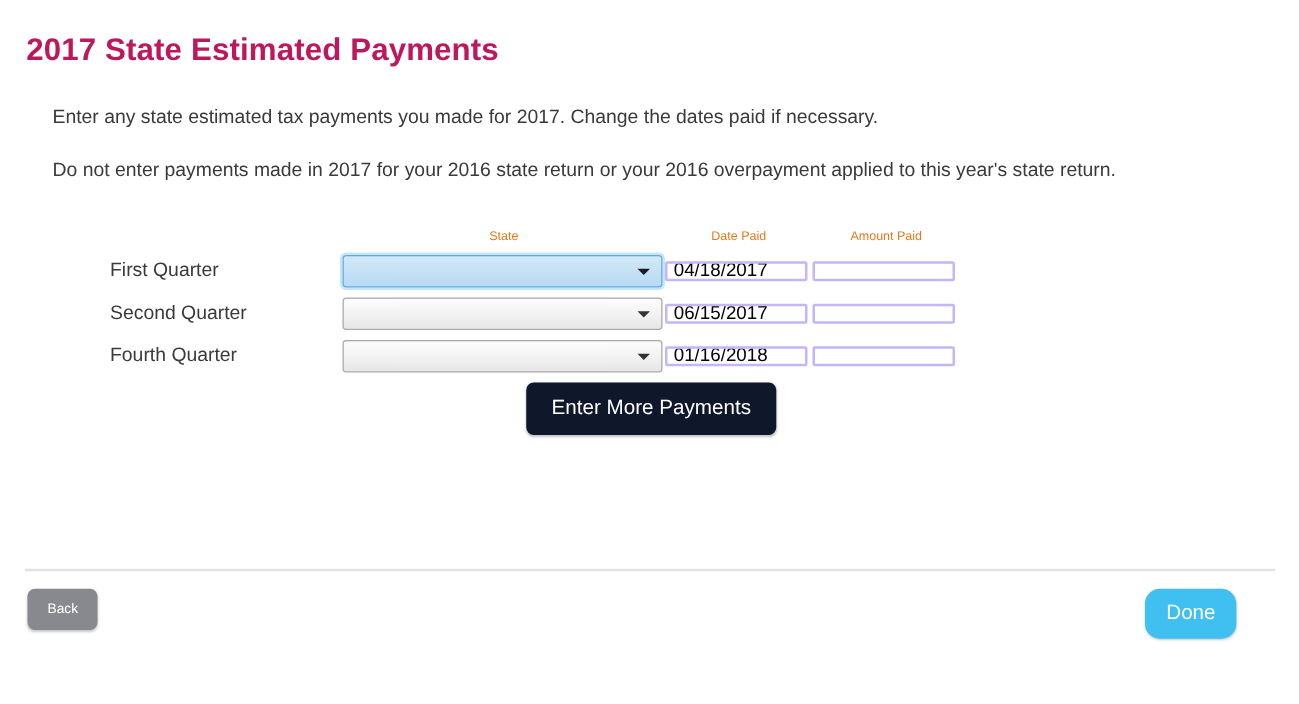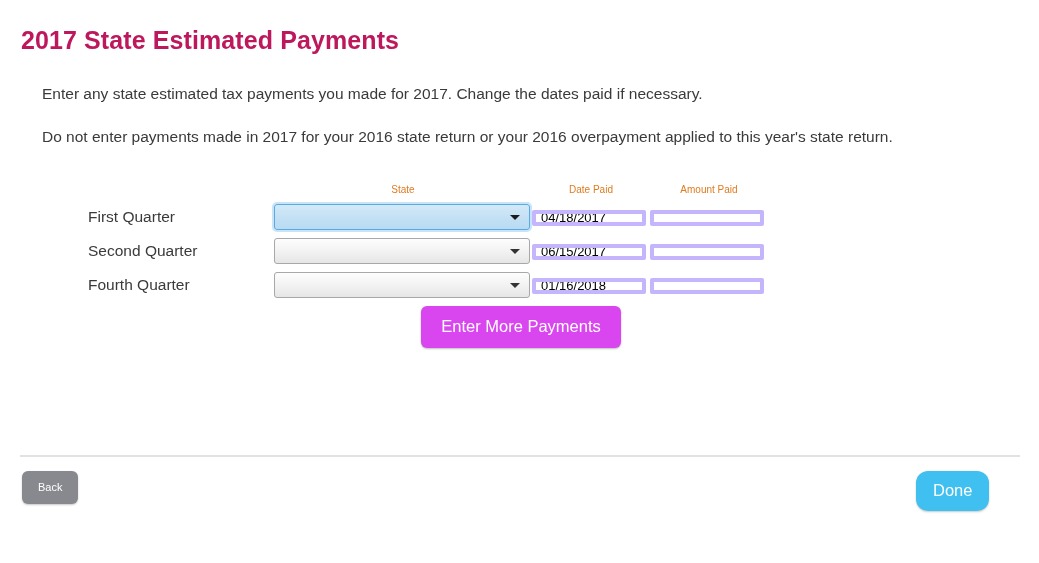--- a/index.html
+++ b/index.html
@@ -106,40 +106,40 @@
     background: linear-gradient(to bottom, #d3e9f7 0%, #c3e0f4 55%, #b9dbf2 100%);
     box-shadow: 0 0 0 2px rgba(130,195,240,0.45);
   }
   .select-box.focused .arrow { border-top-color: #1c1c1c; }
 
   
   .txt-input {
     box-sizing: border-box;
     width: 114px;
     height: 16px;
-    border: 4px solid #c4b5fd;
+    border: 2px solid #c4b5fd;
     border-radius: 2px;
     background: #ffffff;
     font-family: "Liberation Sans", sans-serif;
-    font-size: 13px;
+    font-size: 15px;
     color: #000000;
     padding: 0 5px;
     outline: none;
   }
   .txt-input.amount { width: 114px; }
 
   
   .more-btn-cell {
     padding-top: 22px;
     text-align: center;
   }
   .btn-blue {
     display: inline-block;
     box-sizing: border-box;
-    background: #d946ef;
+    background: #0f172a;
     color: #ffffff;
     border: none;
     border-radius: 6px;
     font-family: "Liberation Sans", sans-serif;
     font-size: 16.5px;
     padding: 11px 20px 12px 20px;
     cursor: pointer;
     box-shadow: 0 1px 2px rgba(0,0,0,0.25);
     white-space: nowrap;
   }

